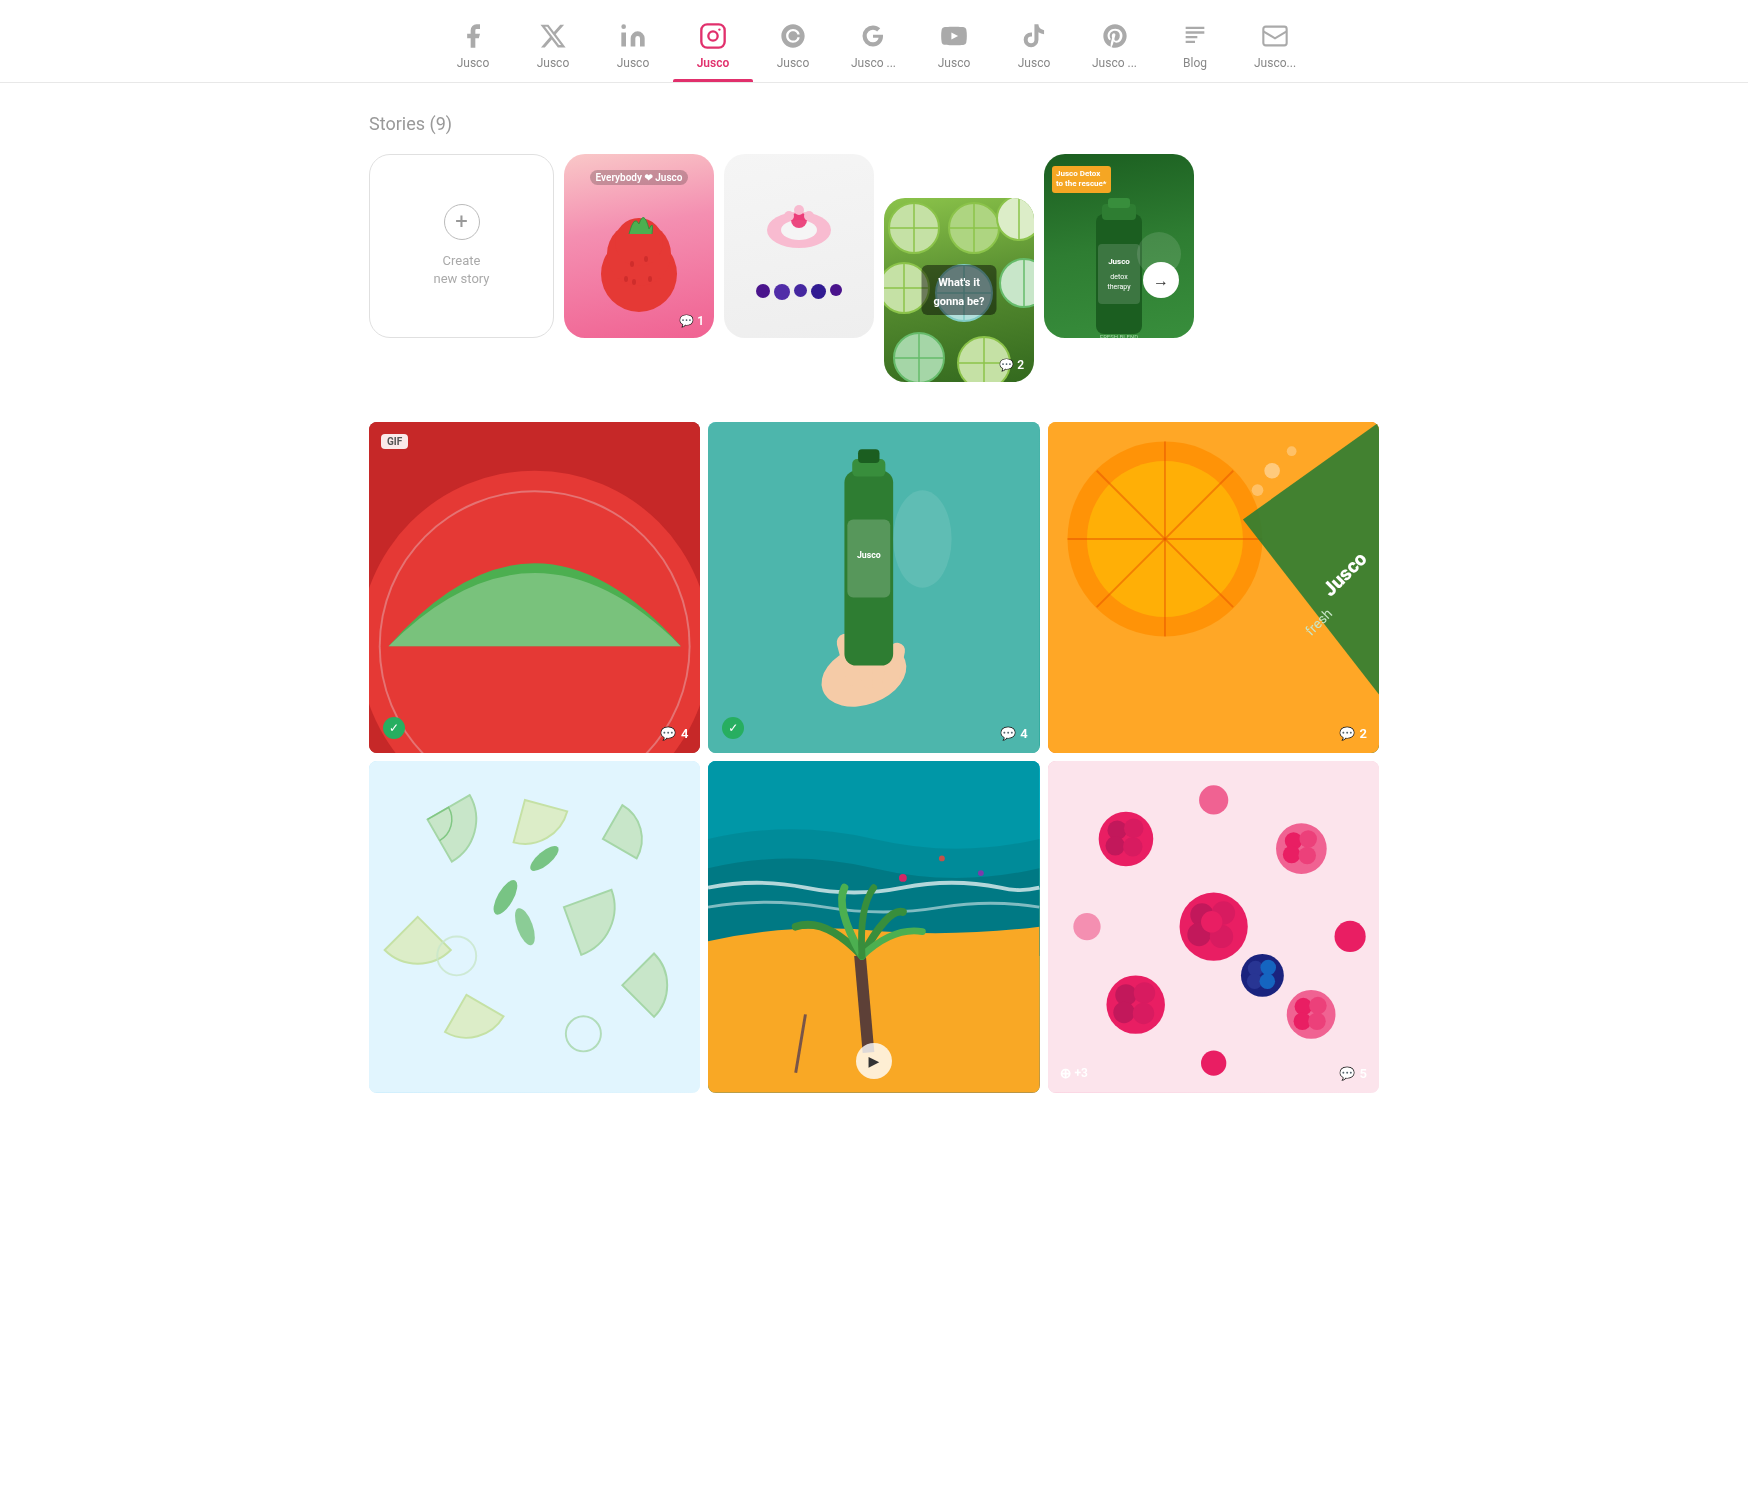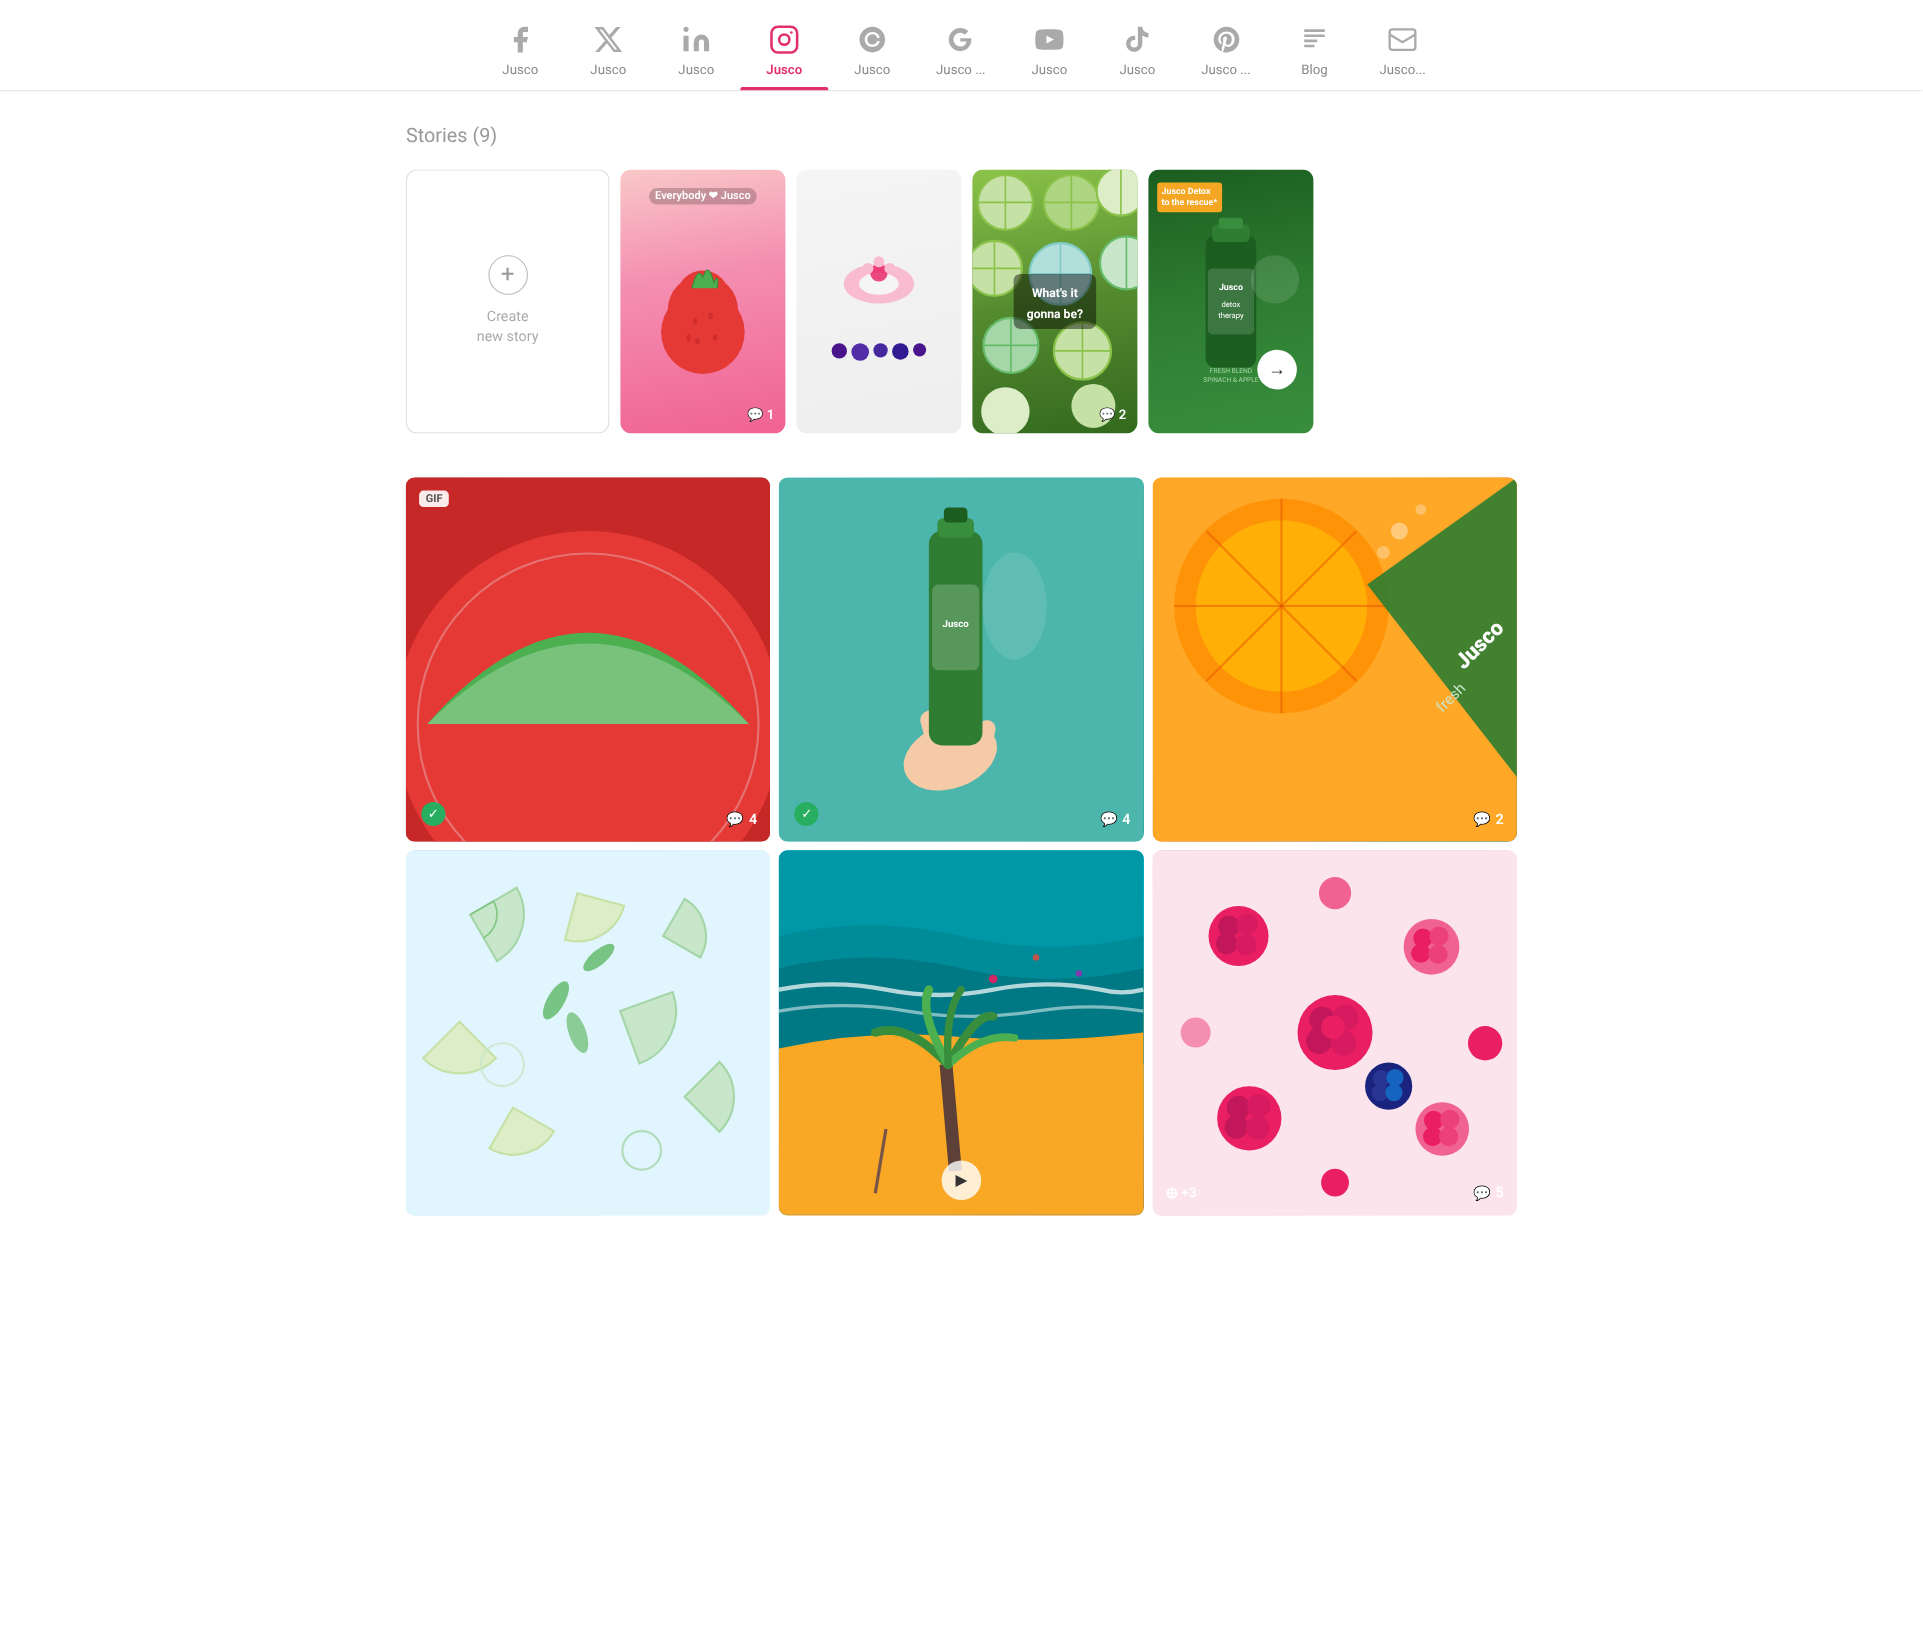--- a/index.html
+++ b/index.html
@@ -81,22 +81,22 @@
 
     .stories-row {
       display: flex;
       gap: 10px;
       margin-bottom: 40px;
       overflow-x: auto;
     }
 
     .story-card {
       flex: 0 0 150px;
-      height: 240px;
-      border-radius: 10px;
+      height: 184px;
+      border-radius: 21px;
       overflow: hidden;
       position: relative;
       cursor: pointer;
     }
 
     .story-create {
       border: 1px solid #e0e0e0;
       background: #fff;
       display: flex;
       flex-direction: column;
@@ -431,21 +431,21 @@
           <div style="display:flex;gap:4px;flex-wrap:wrap;justify-content:center;padding:0 10px;">
             <div style="width:14px;height:14px;background:#4a148c;border-radius:50;border-radius:50%;"></div>
             <div style="width:16px;height:16px;background:#512da8;border-radius:50%;"></div>
             <div style="width:13px;height:13px;background:#4527a0;border-radius:50%;"></div>
             <div style="width:15px;height:15px;background:#311b92;border-radius:50%;"></div>
             <div style="width:12px;height:12px;background:#4a148c;border-radius:50%;"></div>
           </div>
         </div>
       </div>
 
-      <div class="story-card story-lime-bg" style="flex:0 0 150px;">
+      <div class="story-card story-lime-bg" style="flex:0 0 150px;margin-top:44px;">
 
         <div style="width:100%;height:100%;position:relative;overflow:hidden;">
 
           <svg width="150" height="240" viewBox="0 0 150 240" style="position:absolute;top:0;left:0;">
 
             <circle cx="30" cy="30" r="25" fill="#c5e1a5"></circle>
             <circle cx="30" cy="30" r="25" fill="none" stroke="#8bc34a" stroke-width="2"></circle>
             <line x1="30" y1="5" x2="30" y2="55" stroke="#8bc34a" stroke-width="1.5"></line>
             <line x1="5" y1="30" x2="55" y2="30" stroke="#8bc34a" stroke-width="1.5"></line>
 

